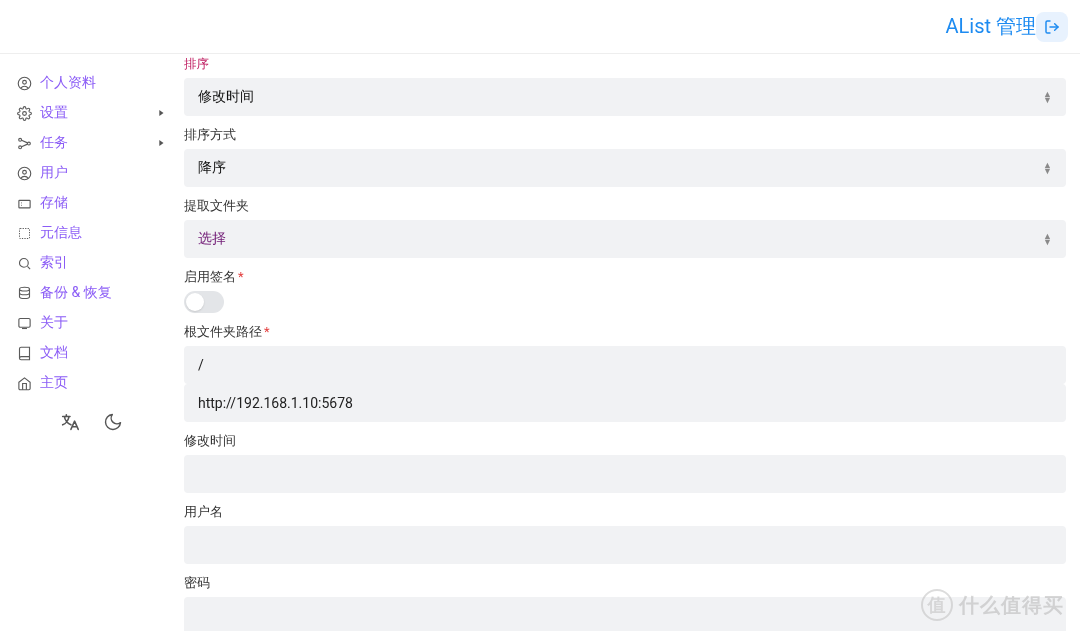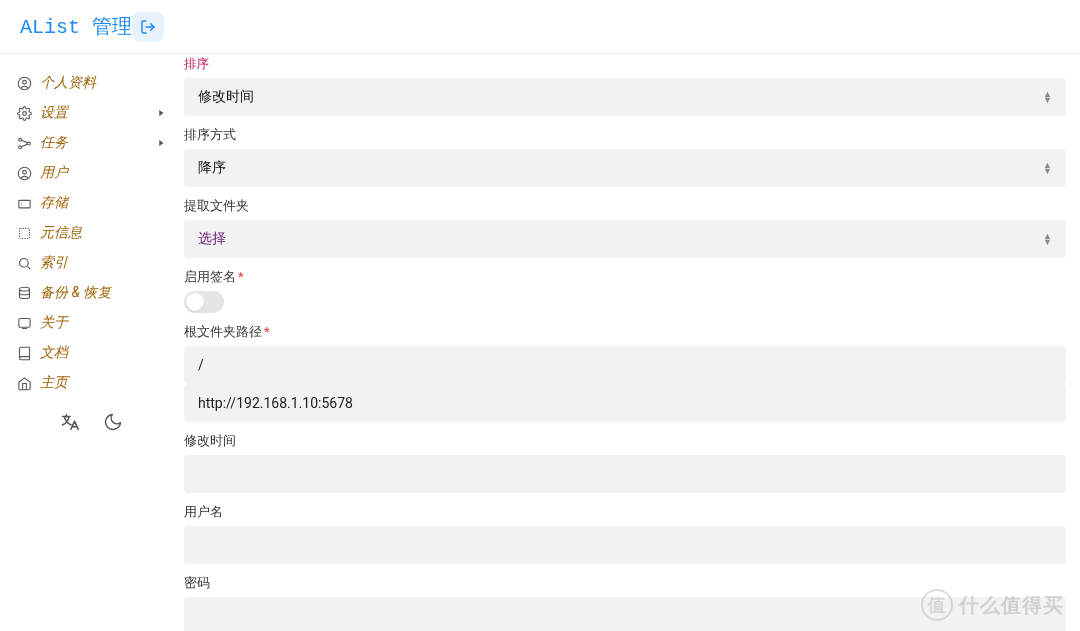--- a/index.html
+++ b/index.html
@@ -17,24 +17,23 @@
     background: #fff;
     width: 1080px;
     height: 631px;
     position: relative;
   }
   
   .header {
     height: 54px;
     display: flex;
     align-items: center;
-    justify-content: flex-start;
-    padding: 0 20px;
+    justify-content: flex-end;
+    padding: 0 12px;
     border-bottom: 1px solid #eee;
-    font-family: Liberation Mono, monospace;
   }
   .header-title {
     font-size: 20px;
     font-weight: 400;
     color: #1d8bf1;
   }
   .header-btn {
     width: 32px;
     height: 30px;
     border-radius: 8px;
@@ -53,26 +52,25 @@
   .sidebar {
     width: 180px;
     padding: 14px 4px 0 6px;
     flex-shrink: 0;
   }
   .nav-item {
     height: 30px;
     display: flex;
     align-items: center;
     padding: 0 10px;
-    color: #a16207;
+    color: #8b5cf6;
     font-size: 14px;
     cursor: pointer;
     position: relative;
     border-radius: 6px;
-    font-style: italic;
   }
   .nav-icon {
     width: 16px;
     height: 16px;
     margin-right: 8px;
     display: inline-flex;
     align-items: center;
     justify-content: center;
     color: #5a5a5a;
   }

